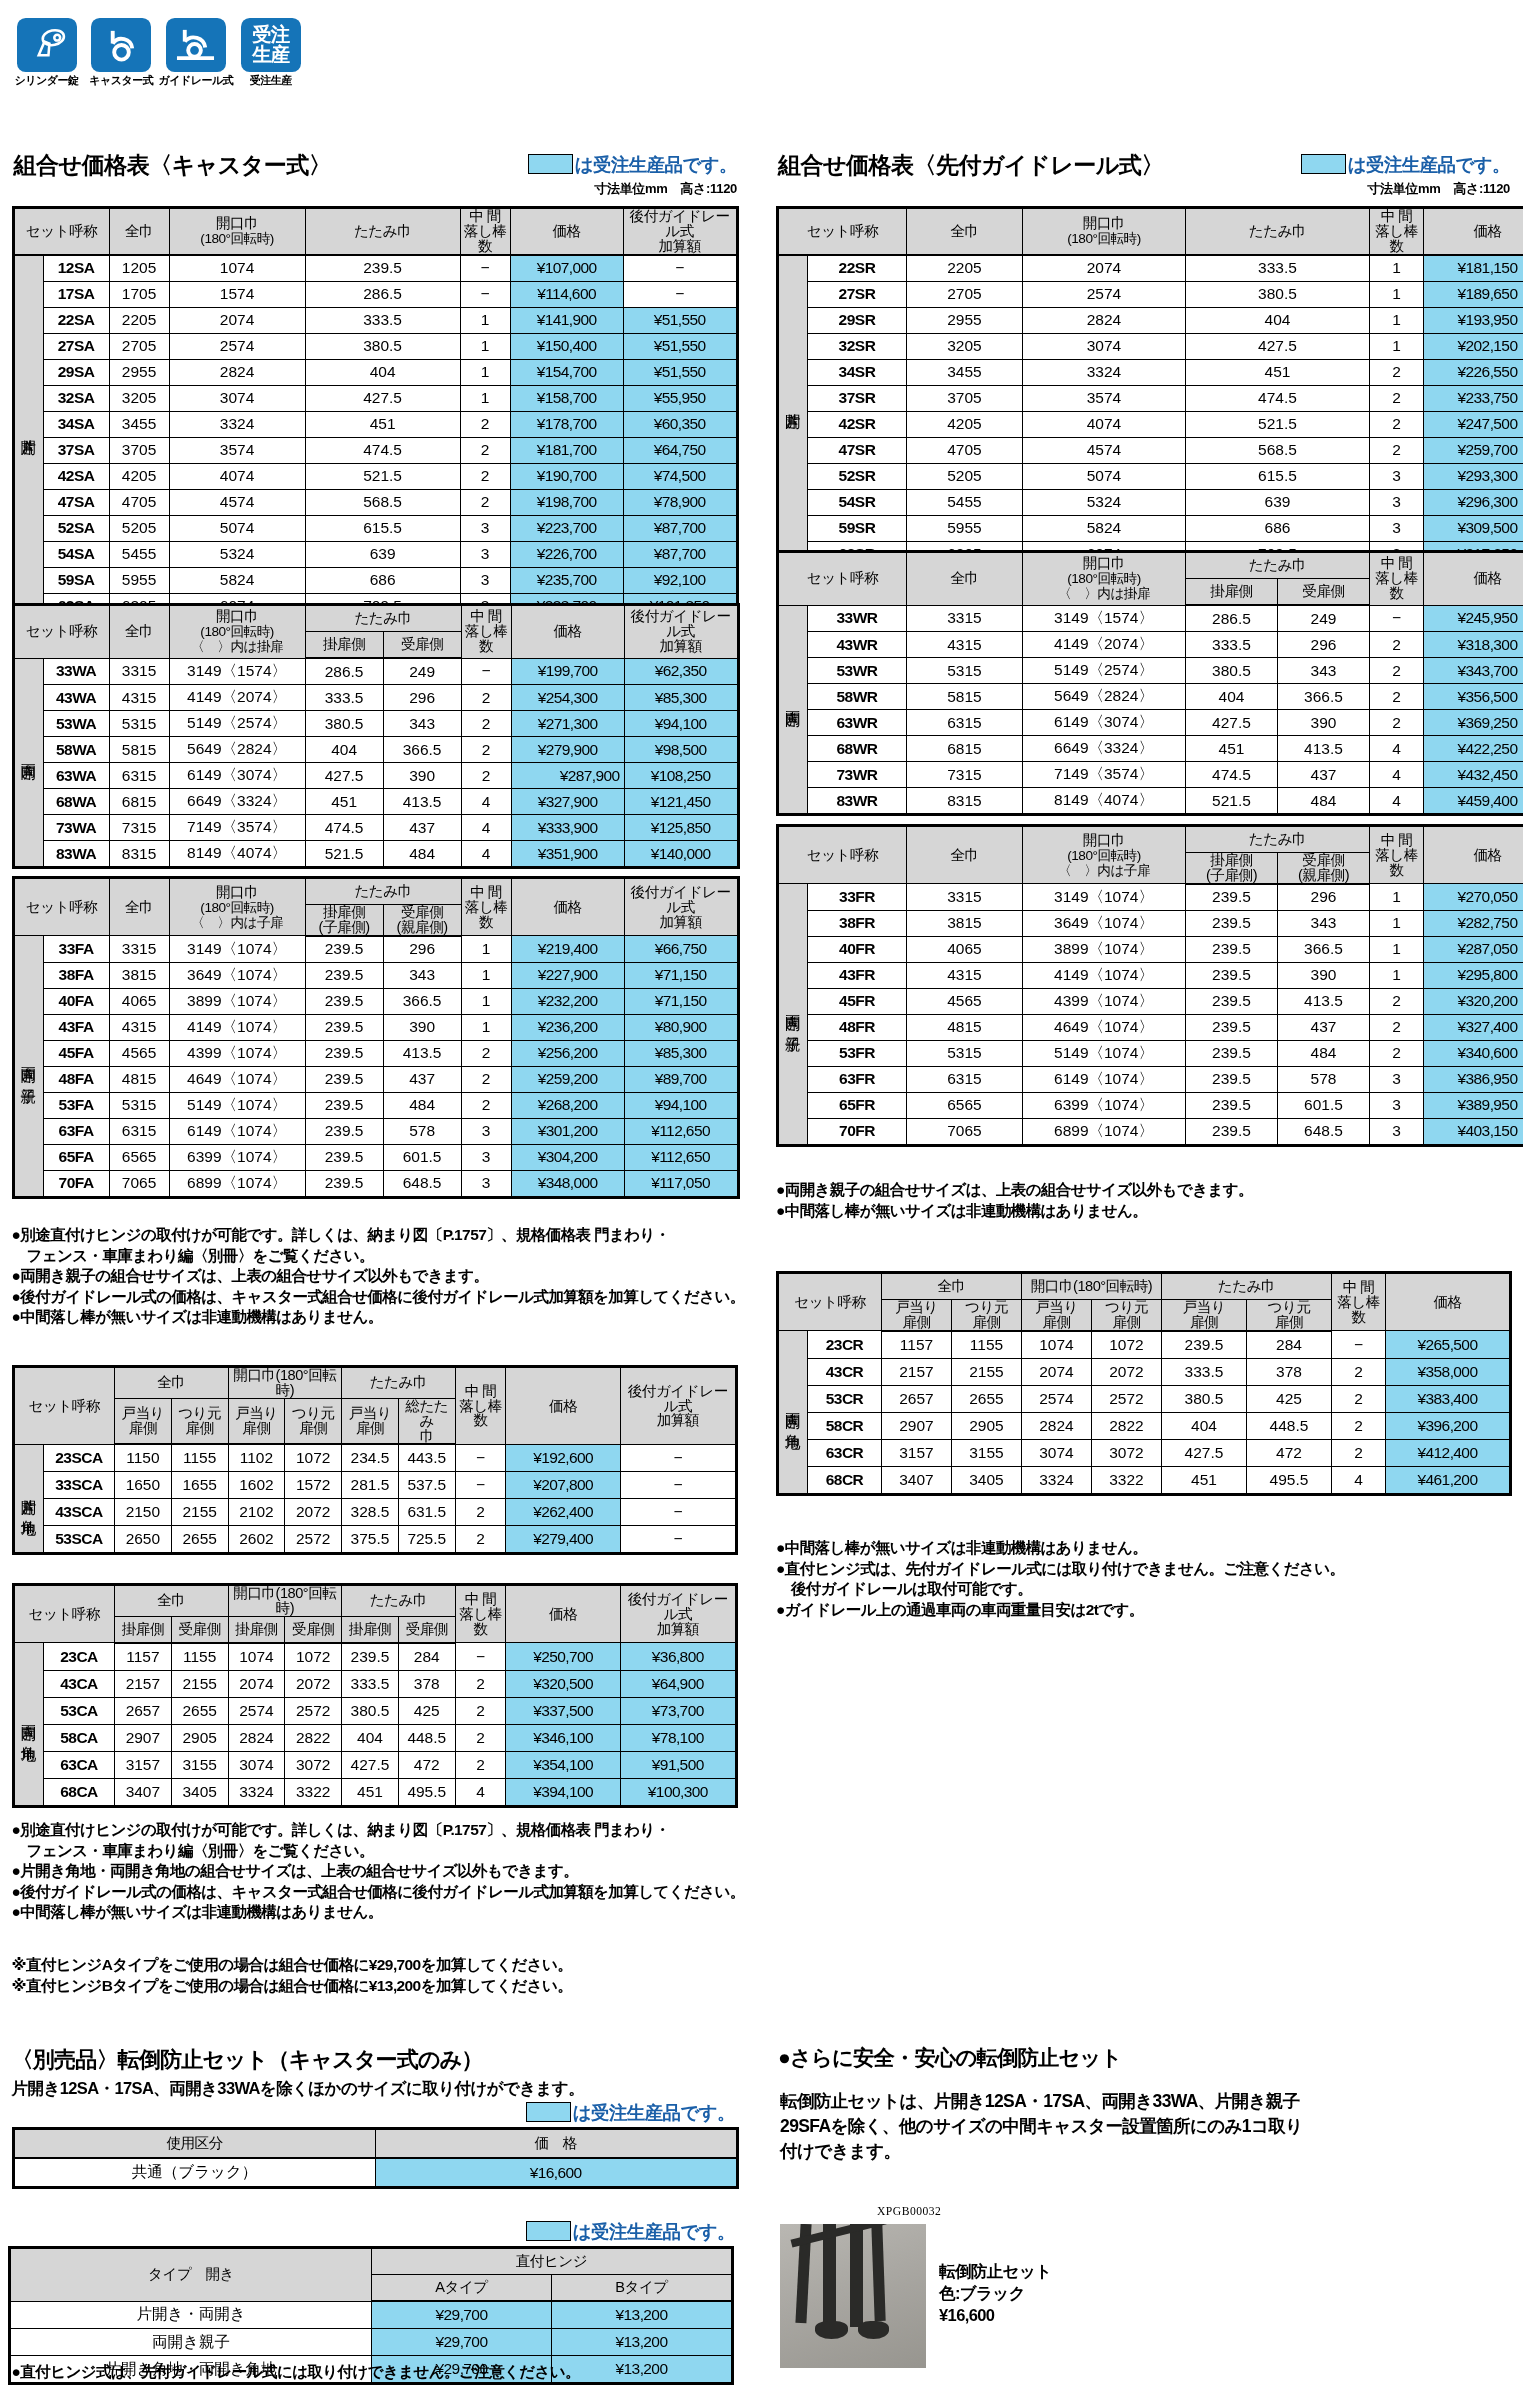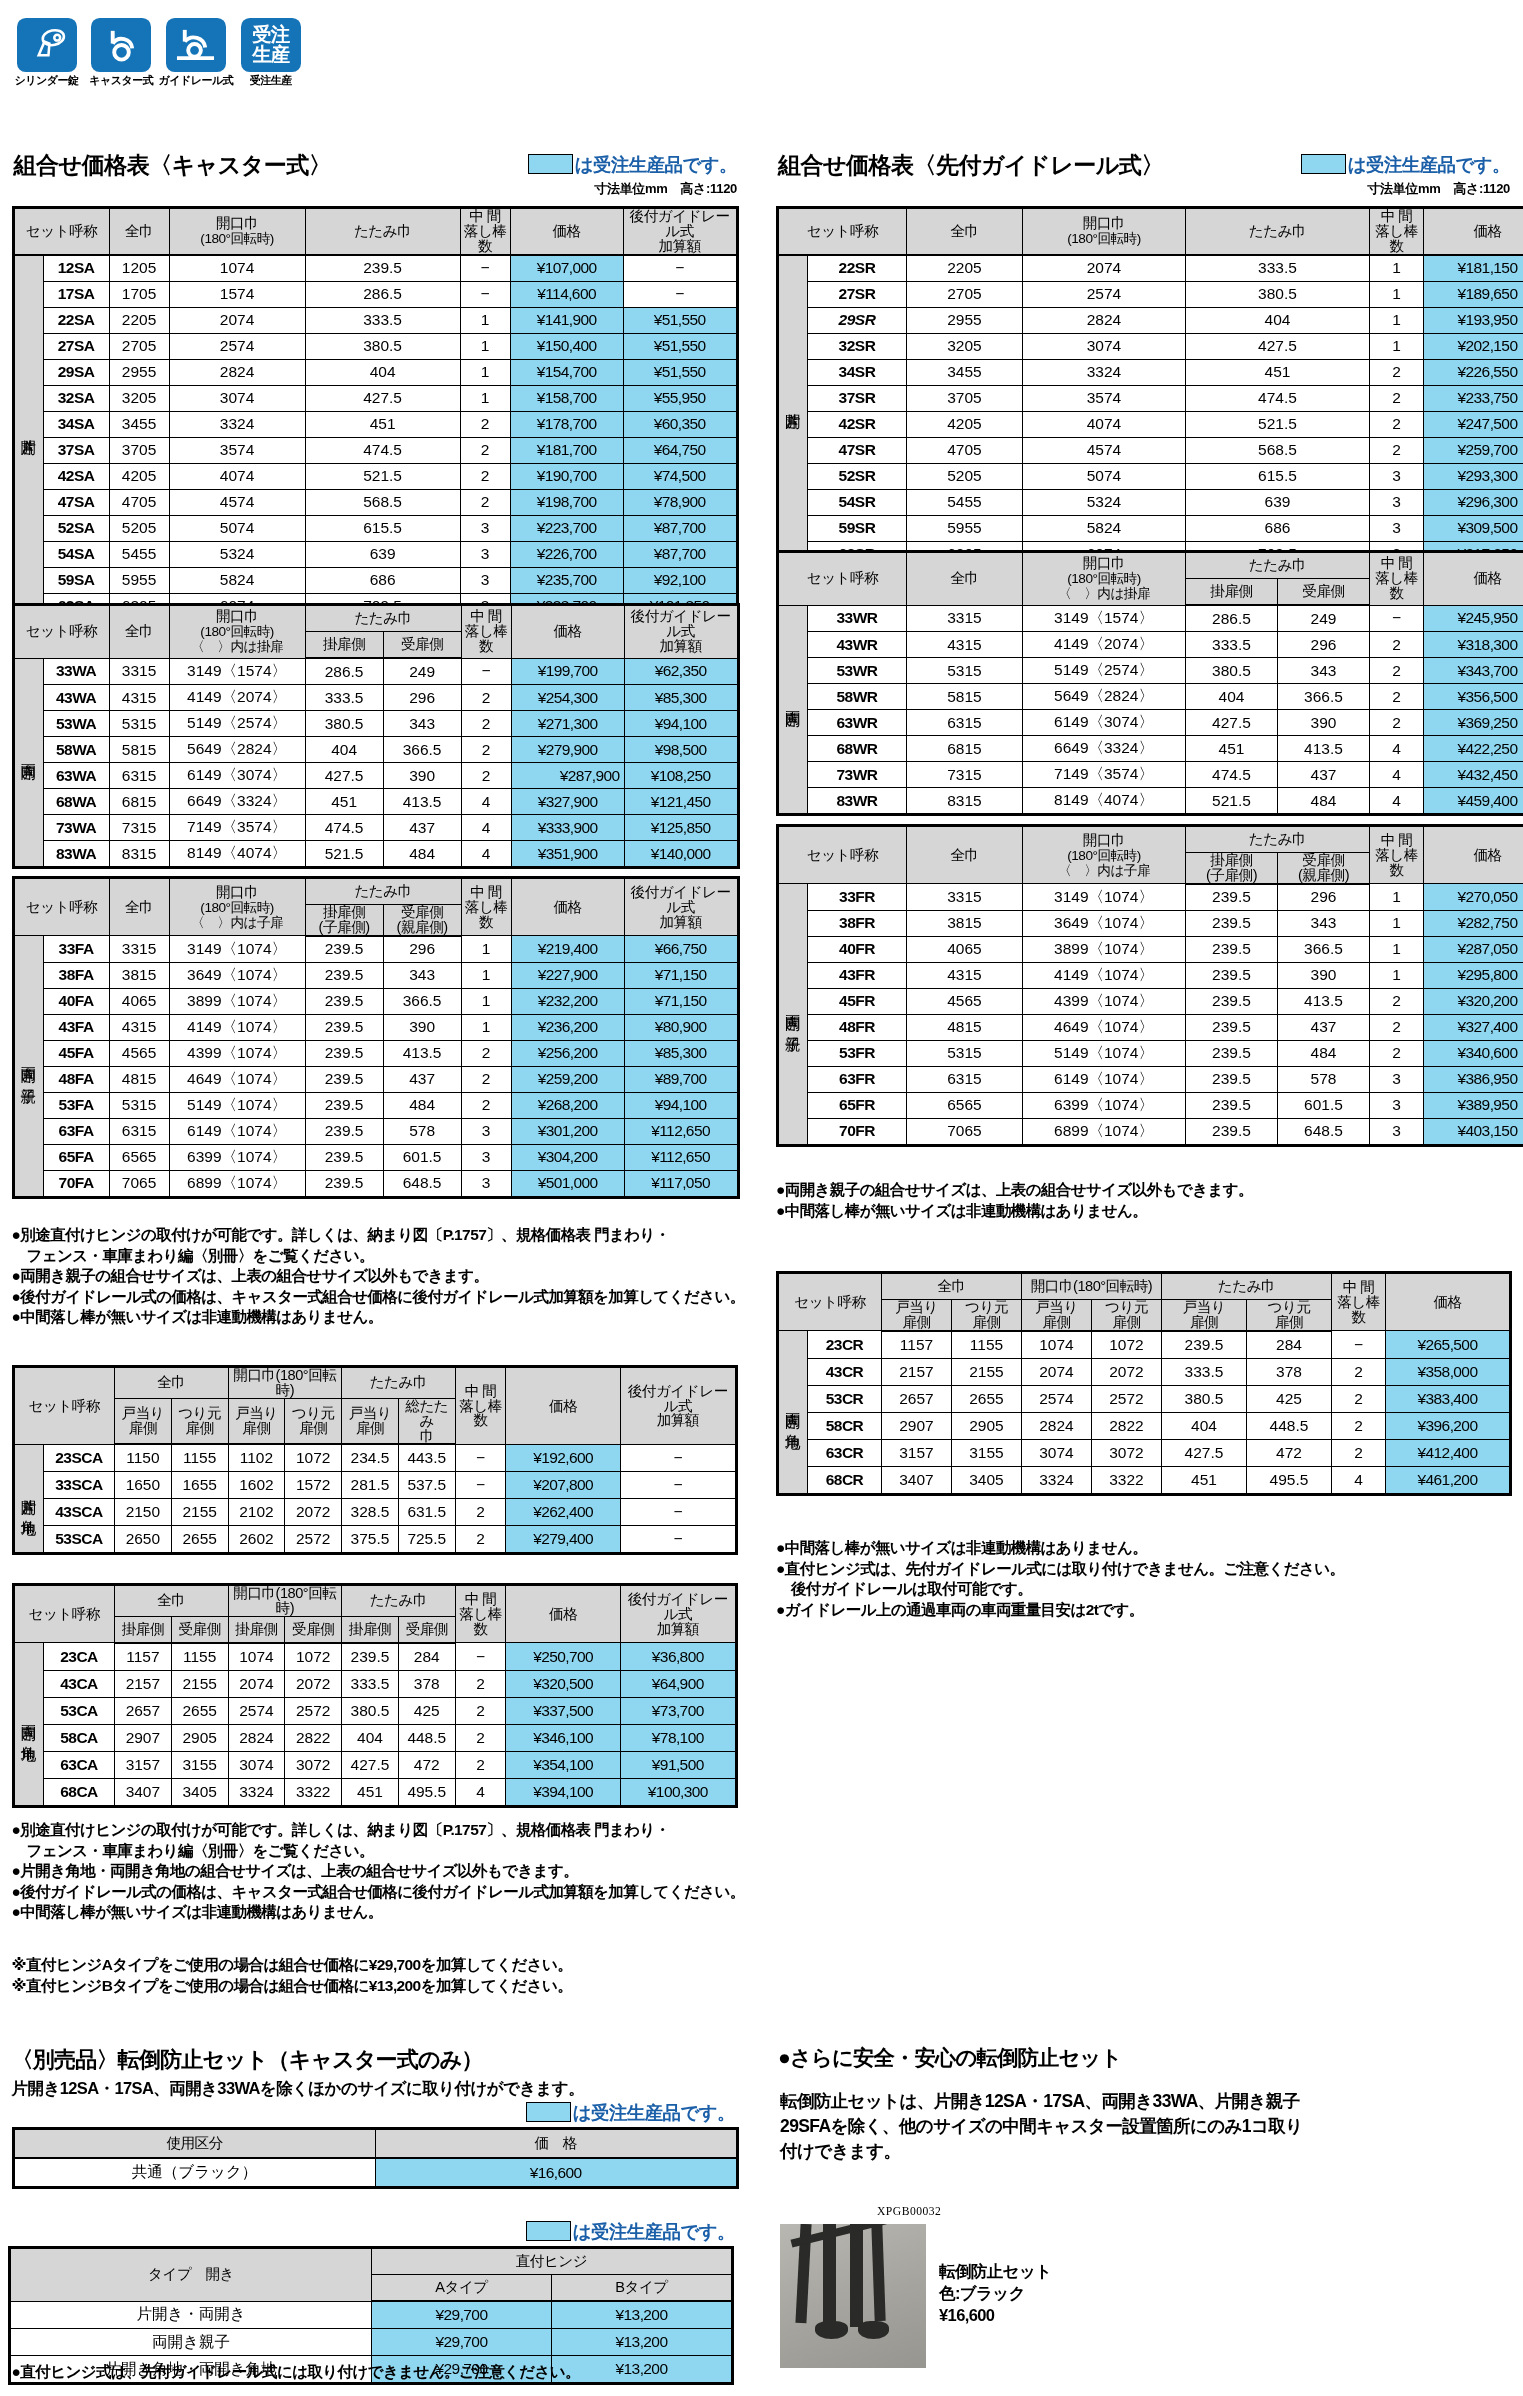--- a/index.html
+++ b/index.html
@@ -488,21 +488,21 @@
           <td class="pr" style="height: 25px;">¥304,200</td>
           <td class="pr" style="height: 25px;">¥112,650</td>
         </tr>
         <tr>
           <td class="code" style="height: 25px;">70FA</td>
           <td class="plain" style="height: 25px;">7065</td>
           <td class="plain" style="height: 25px;">6899〈1074〉</td>
           <td class="plain" style="height: 25px;">239.5</td>
           <td class="plain" style="height: 25px;">648.5</td>
           <td class="plain" style="height: 25px;">3</td>
-          <td class="pr" style="height: 25px;">¥501,000</td>
+          <td class="pr" style="height: 25px;">¥348,000</td>
           <td class="pr" style="height: 25px;">¥117,050</td>
         </tr>
       </tbody>
   </table>
 
   <div class="notes" id="notesMid" style="left:11.6px;top:1225px;">
       <div>●別途直付けヒンジの取付けが可能です。詳しくは、納まり図〔P.1757〕、規格価格表 門まわり・</div>
       <div>　フェンス・車庫まわり編〈別冊〉をご覧ください。</div>
       <div>●両開き親子の組合せサイズは、上表の組合せサイズ以外もできます。</div>
       <div>●後付ガイドレール式の価格は、キャスター式組合せ価格に後付ガイドレール式加算額を加算してください。</div>
@@ -818,21 +818,21 @@
         </tr>
         <tr>
           <td class="code" style="height: 25px;">27SR</td>
           <td class="plain" style="height: 25px;">2705</td>
           <td class="plain" style="height: 25px;">2574</td>
           <td class="plain" style="height: 25px;">380.5</td>
           <td class="plain" style="height: 25px;">1</td>
           <td class="pr" style="height: 25px;">¥189,650</td>
         </tr>
         <tr>
-          <td class="code" style="height: 25px; font-style: italic;">29SR</td>
+          <td class="code" style="height: 25px;">29SR</td>
           <td class="plain" style="height: 25px;">2955</td>
           <td class="plain" style="height: 25px;">2824</td>
           <td class="plain" style="height: 25px;">404</td>
           <td class="plain" style="height: 25px;">1</td>
           <td class="pr" style="height: 25px;">¥193,950</td>
         </tr>
         <tr>
           <td class="code" style="height: 25px;">32SR</td>
           <td class="plain" style="height: 25px;">3205</td>
           <td class="plain" style="height: 25px;">3074</td>

